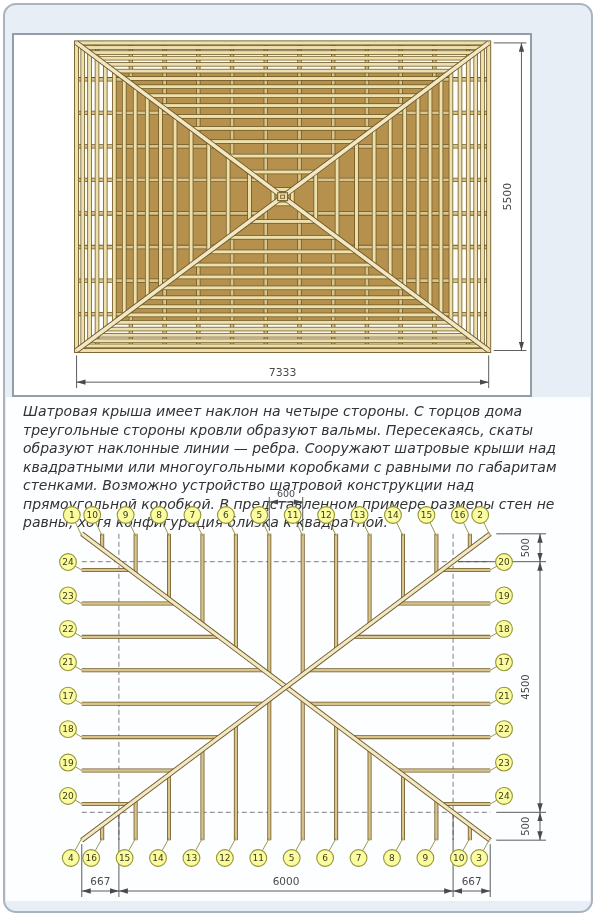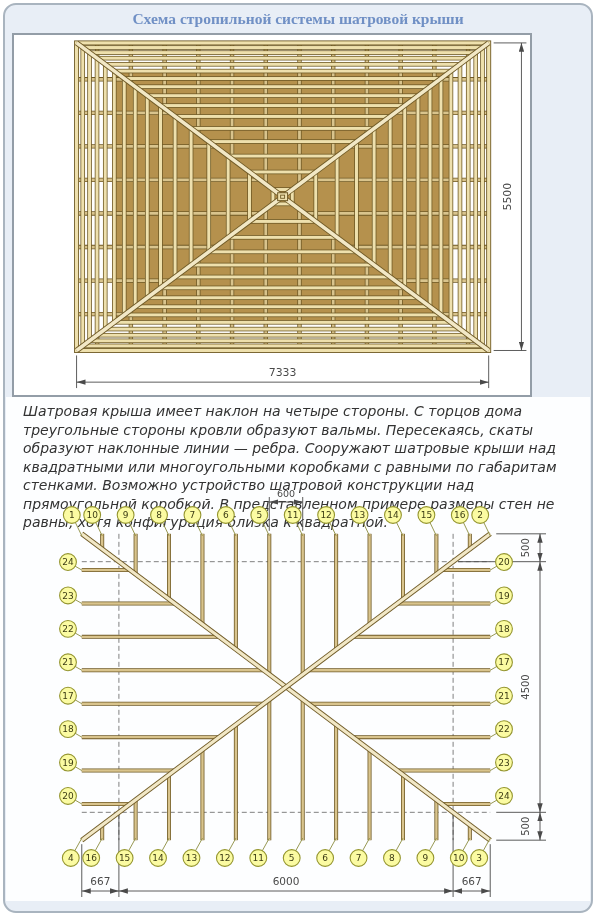--- a/index.html
+++ b/index.html
@@ -13,21 +13,20 @@
   .plan-box svg{display:block;width:572px;height:360px;}
   .white-band{position:absolute;left:1px;right:1px;top:392px;bottom:10px;background:#fdfeff;}
   .desc{position:absolute;left:14px;right:13px;top:393px;margin:4px;
         font-style:italic;font-size:14px;line-height:18.5px;color:#333333;}
   #layout-svg{position:absolute;left:7px;top:482px;width:576px;height:421px;}
 </style>
 </head>
 <body>
 
 <div class="panel">
-  <h1 class="title">Схема стропильной системы шатровой крыши</h1>
 
   <div class="plan-box">
     <svg id="plan-svg" viewBox="0 0 576 364" preserveAspectRatio="none">
         <defs>
           <marker id="m1" viewBox="0 0 9 5.4" refX="9" refY="2.7" markerWidth="9" markerHeight="5.4" markerUnits="userSpaceOnUse" orient="auto-start-reverse">
             <path d="M0,0 L9,2.7 L0,5.4 z" fill="#4a4a4a"></path>
           </marker>
         </defs>
         <rect x="100.71955543433793" y="36.27272727272727" width="339.56088913132413" height="254.45454545454544" fill="#b5914d"></rect>
         <line x1="253.5219555434338" y1="8" x2="253.5219555434338" y2="150.77669439519977" stroke="#6f5a26" stroke-width="4.4"></line>

